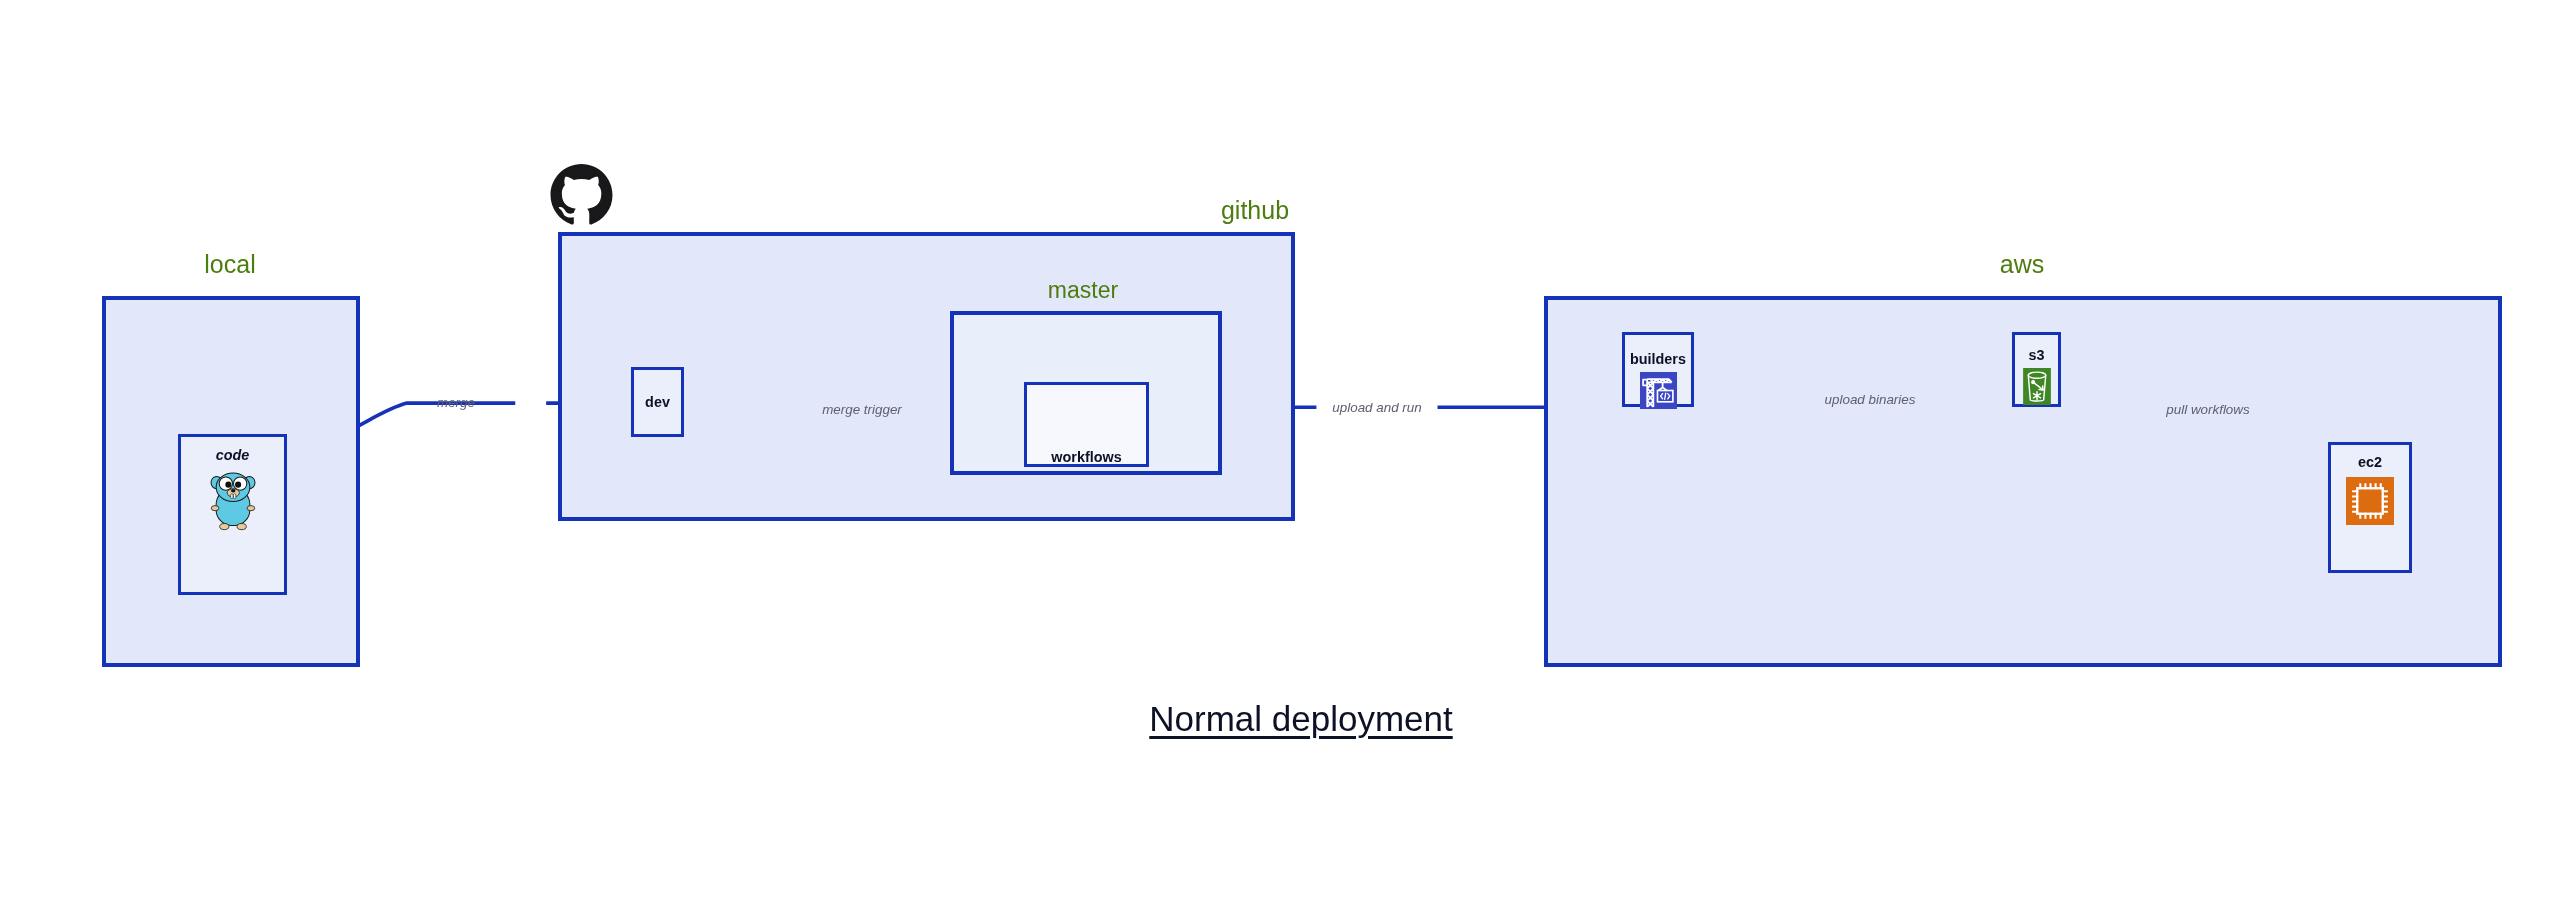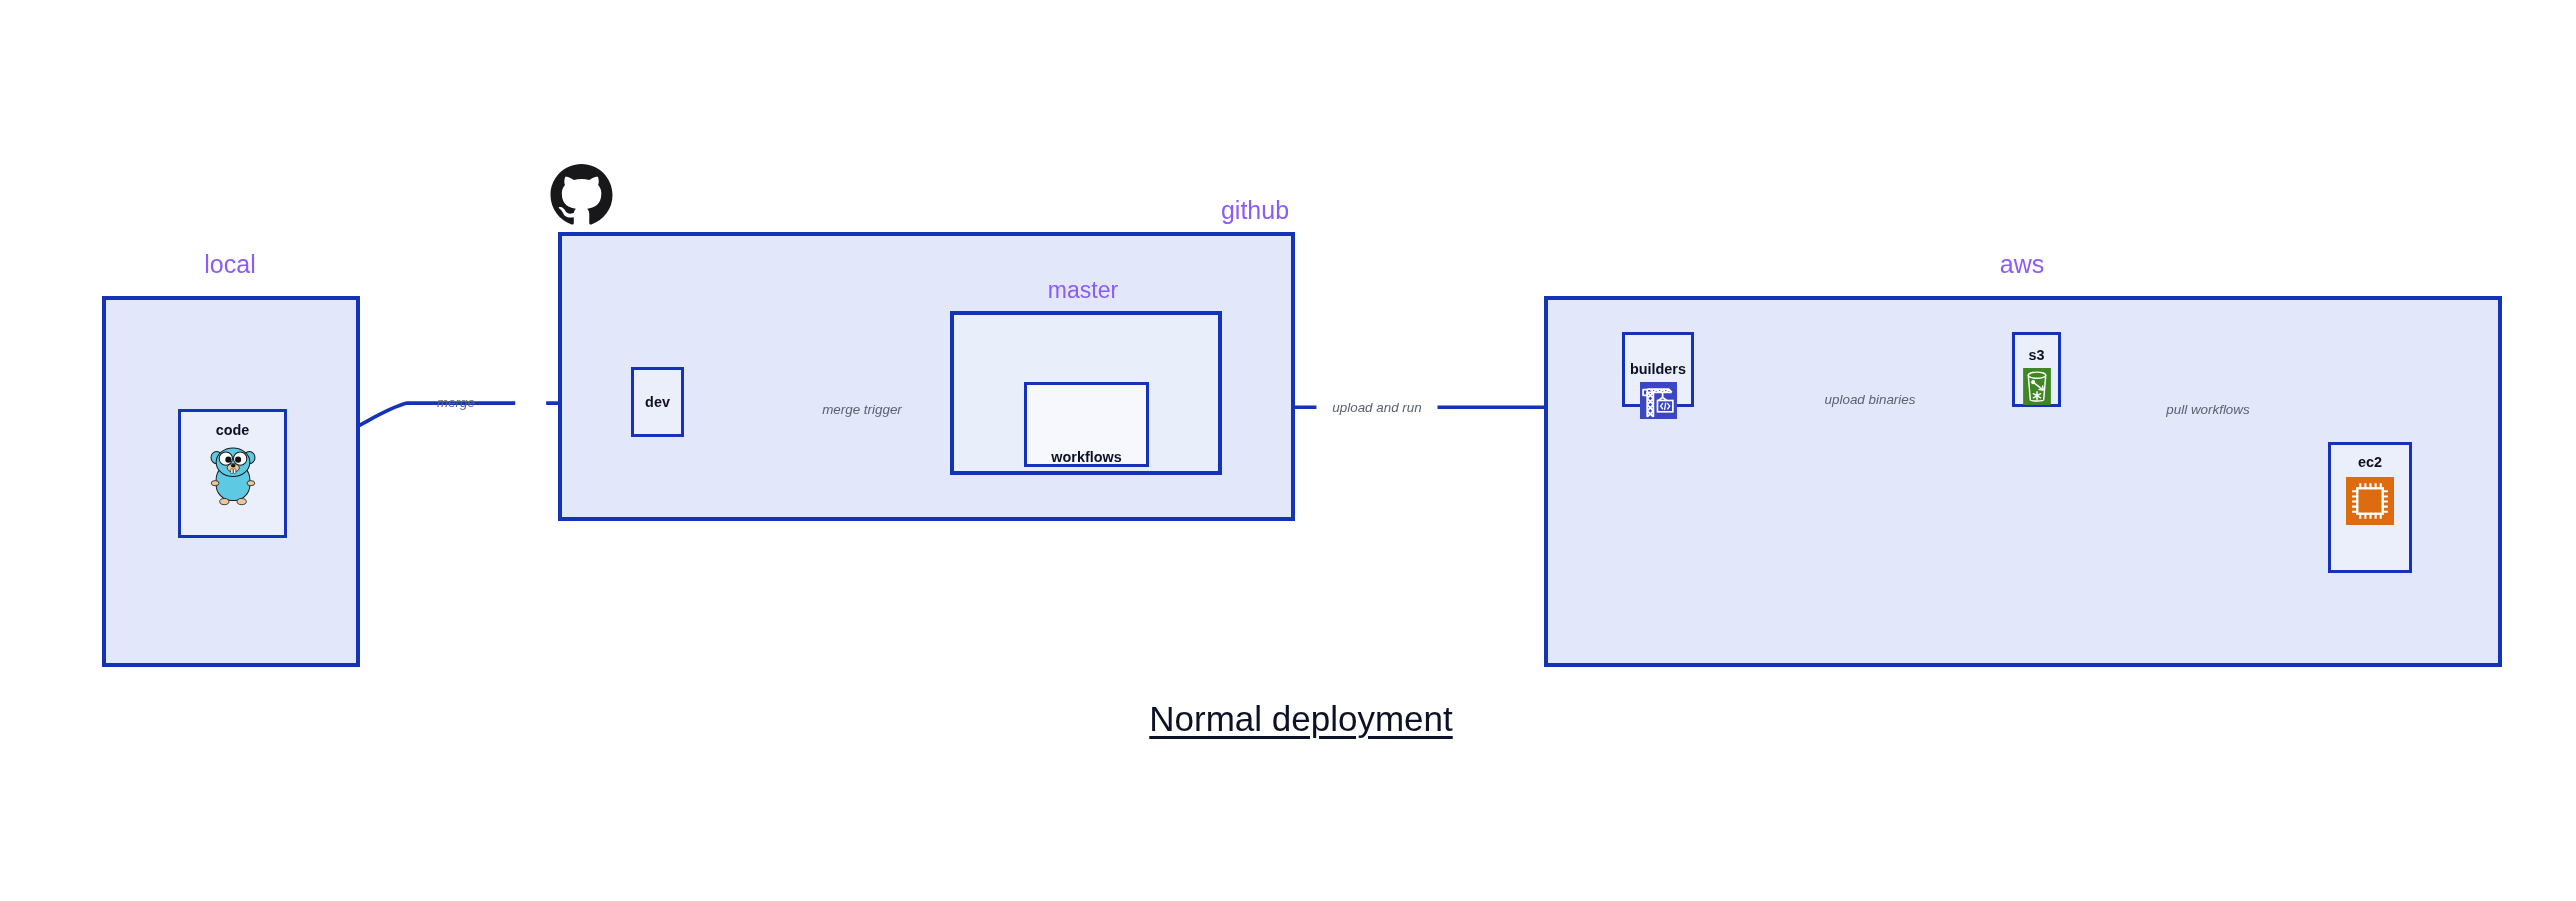--- a/index.html
+++ b/index.html
@@ -26,21 +26,21 @@
   .group {
     position: absolute;
     border: 4.6px solid #1433B8;
     box-sizing: border-box;
   }
   .group.lvl1 { background: #E2E7F9; }
   .group.lvl2 { background: #E9EEFB; }
 
   .group-label {
     position: absolute;
-    color: #8b5cf6;
+    color: #4d7c0f;
     font-size: 25px;
     font-weight: 400;
     white-space: nowrap;
     transform: translateX(-50%);
     line-height: 1;
   }
 
   
   .node {
     position: absolute;
@@ -115,21 +115,21 @@
     <path d="M 3358 775 L 3510 775" fill="none" stroke="#1433B8" stroke-width="7"></path>
     <path d="M 3745 775 L 3885 775" fill="none" stroke="#1433B8" stroke-width="7" marker-end="url(#arrowhead)"></path>
 
     <path d="M 4085 790 C 4160 800 4210 818 4250 838" fill="none" stroke="#1433B8" stroke-width="7"></path>
     <path d="M 4325 822 C 4390 852 4445 900 4500 945" fill="none" stroke="#1433B8" stroke-width="7" marker-end="url(#arrowhead)"></path>
   </svg>
 
   <div class="group-label" style="left:230px; top:252px;">local</div>
   <div class="group lvl1" style="left:102px; top:296px; width:258px; height:371px;"></div>
 
-  <div class="node" style="left:178px; top:409px; width:109px; height:129px;">
+  <div class="node" style="left:178px; top:434px; width:109px; height:161px;font-style:italic;">
     <div class="node-label" style="margin-top:11.3px;">code</div>
     <div class="icon-tile" style="margin-top:7.2px;">
       <svg width="46" height="61" viewBox="0 0 90 118">
 
         <ellipse cx="13" cy="24" rx="11" ry="12" fill="#5DC9E2" stroke="#1A1A1A" stroke-width="2"></ellipse>
         <ellipse cx="77" cy="24" rx="11" ry="12" fill="#5DC9E2" stroke="#1A1A1A" stroke-width="2"></ellipse>
 
         <rect x="12" y="36" width="66" height="72" rx="31" fill="#5DC9E2" stroke="#1A1A1A" stroke-width="2"></rect>
 
         <ellipse cx="45" cy="33" rx="33" ry="28" fill="#5DC9E2" stroke="#1A1A1A" stroke-width="2"></ellipse>
@@ -176,21 +176,21 @@
   <div class="group lvl2" style="left:950px; top:311px; width:272px; height:164px;"></div>
 
   <div class="node white" style="left:1024px; top:382px; width:125px; height:85px; justify-content:flex-end;">
     <div class="node-label">workflows</div>
   </div>
 
   <div class="group-label" style="left:2022px; top:252px;">aws</div>
   <div class="group lvl1" style="left:1544px; top:296px; width:958px; height:371px;"></div>
 
   <div class="node" style="left:1622px; top:332px; width:72px; height:75px;">
-    <div class="node-label" style="margin-top:27px;">builders</div>
+    <div class="node-label" style="margin-top:17px;">builders</div>
     <div class="icon-tile" style="margin-top:5.2px;">
       <svg width="37" height="37" viewBox="0 0 72 72">
         <rect x="0" y="0" width="72" height="72" fill="#3B46C4"></rect>
         <g fill="none" stroke="#FFFFFF" stroke-width="3.4" stroke-linejoin="round">
 
           <path d="M14 20 L14 68 M26 20 L26 68 M14 20 L26 32 M26 20 L14 32 M14 32 L26 44 M26 32 L14 44 M14 44 L26 56 M26 44 L14 56 M14 56 L26 68 M26 56 L14 68"></path>
 
           <rect x="6" y="15" width="8" height="11"></rect>
 
           <path d="M14 20 L62 20 M14 14 L56 14 L62 20 M20 14 L26 20 M32 14 L26 20 M32 14 L38 20 M44 14 L38 20 M44 14 L50 20 M56 14 L50 20"></path>

